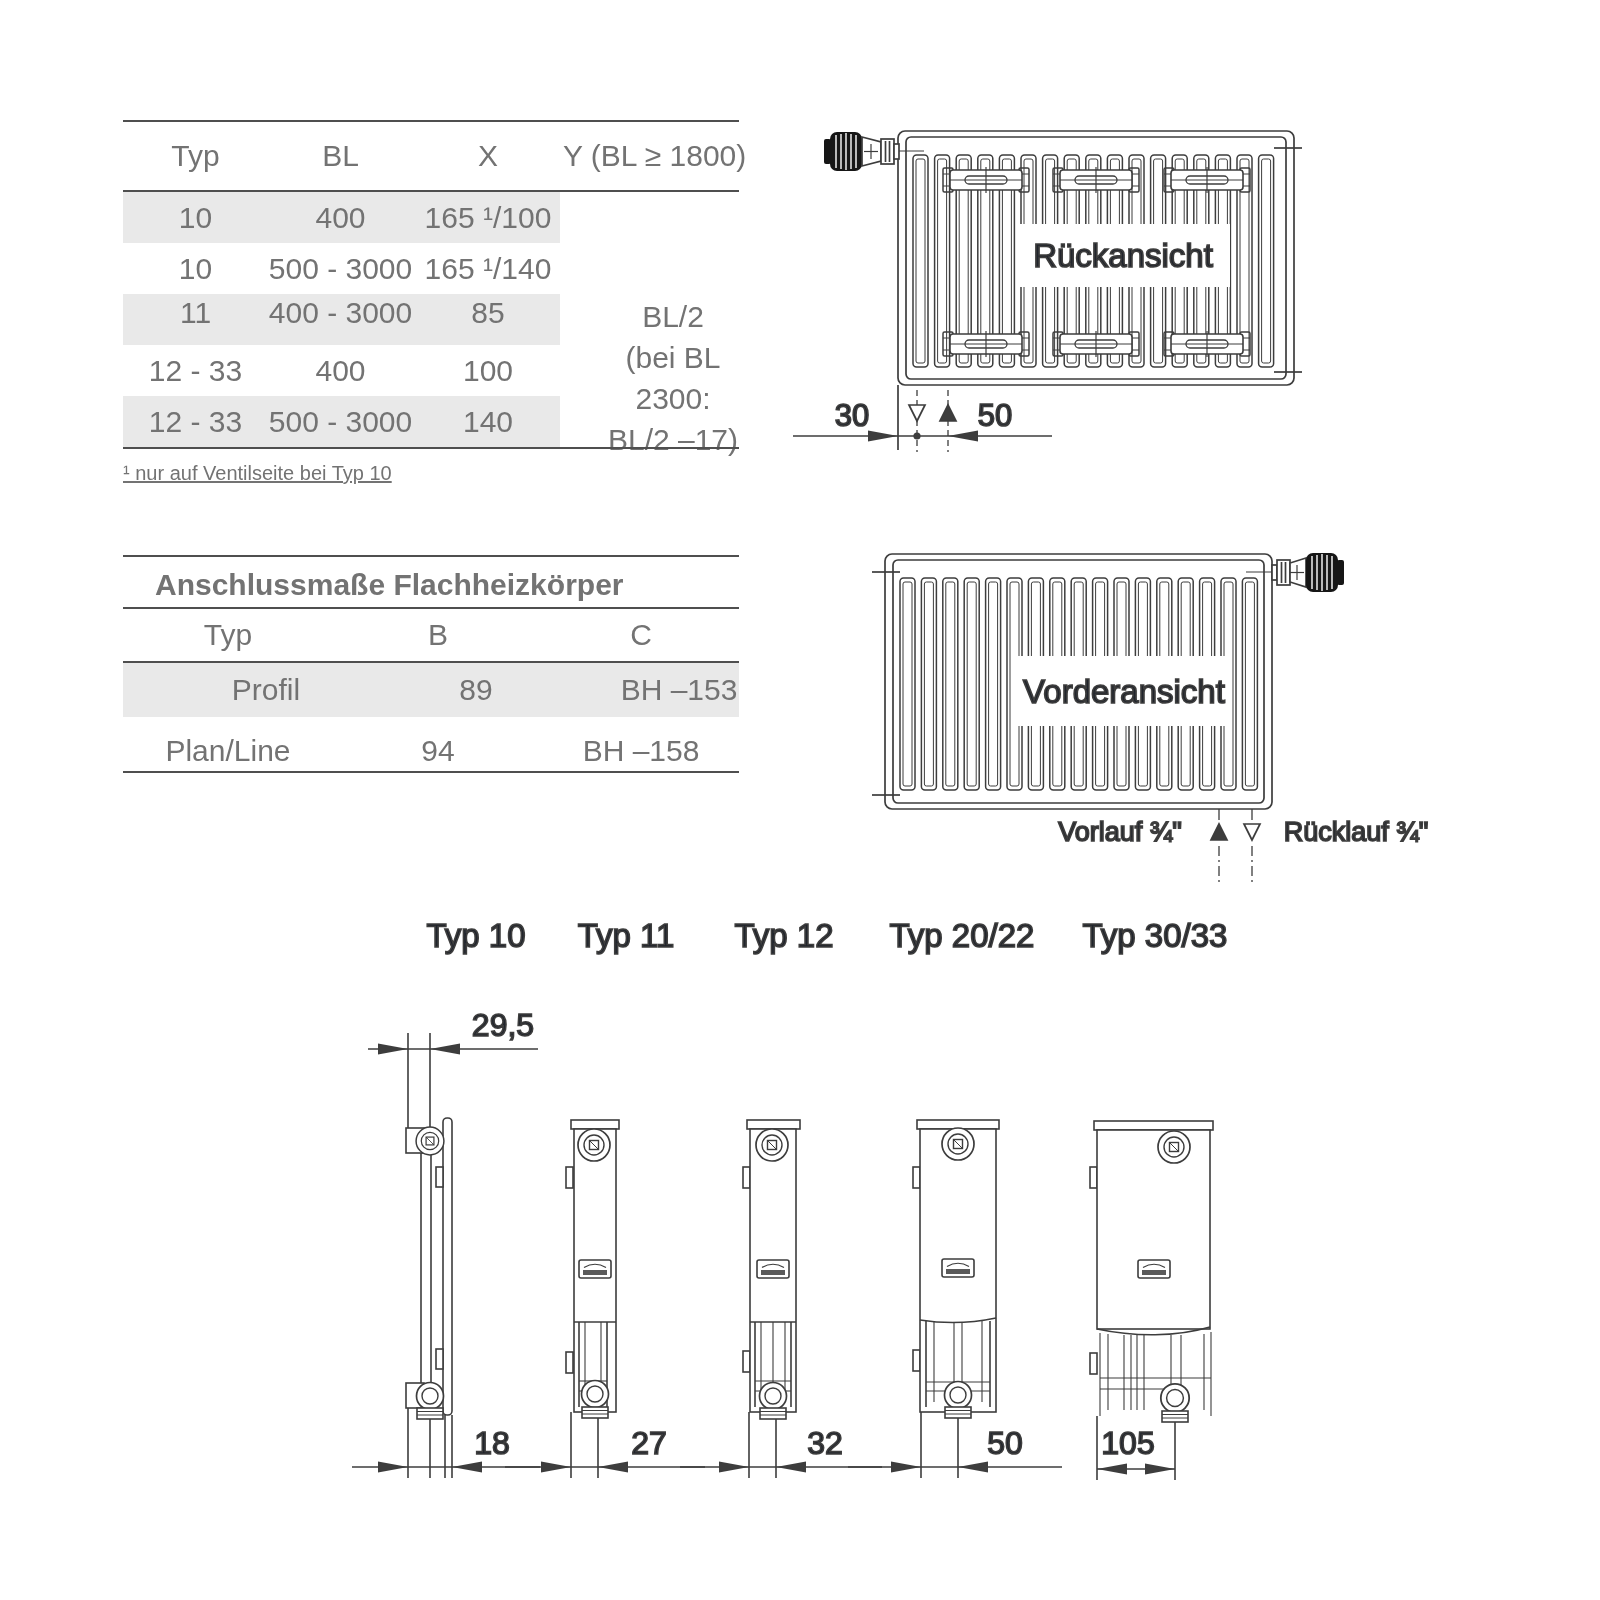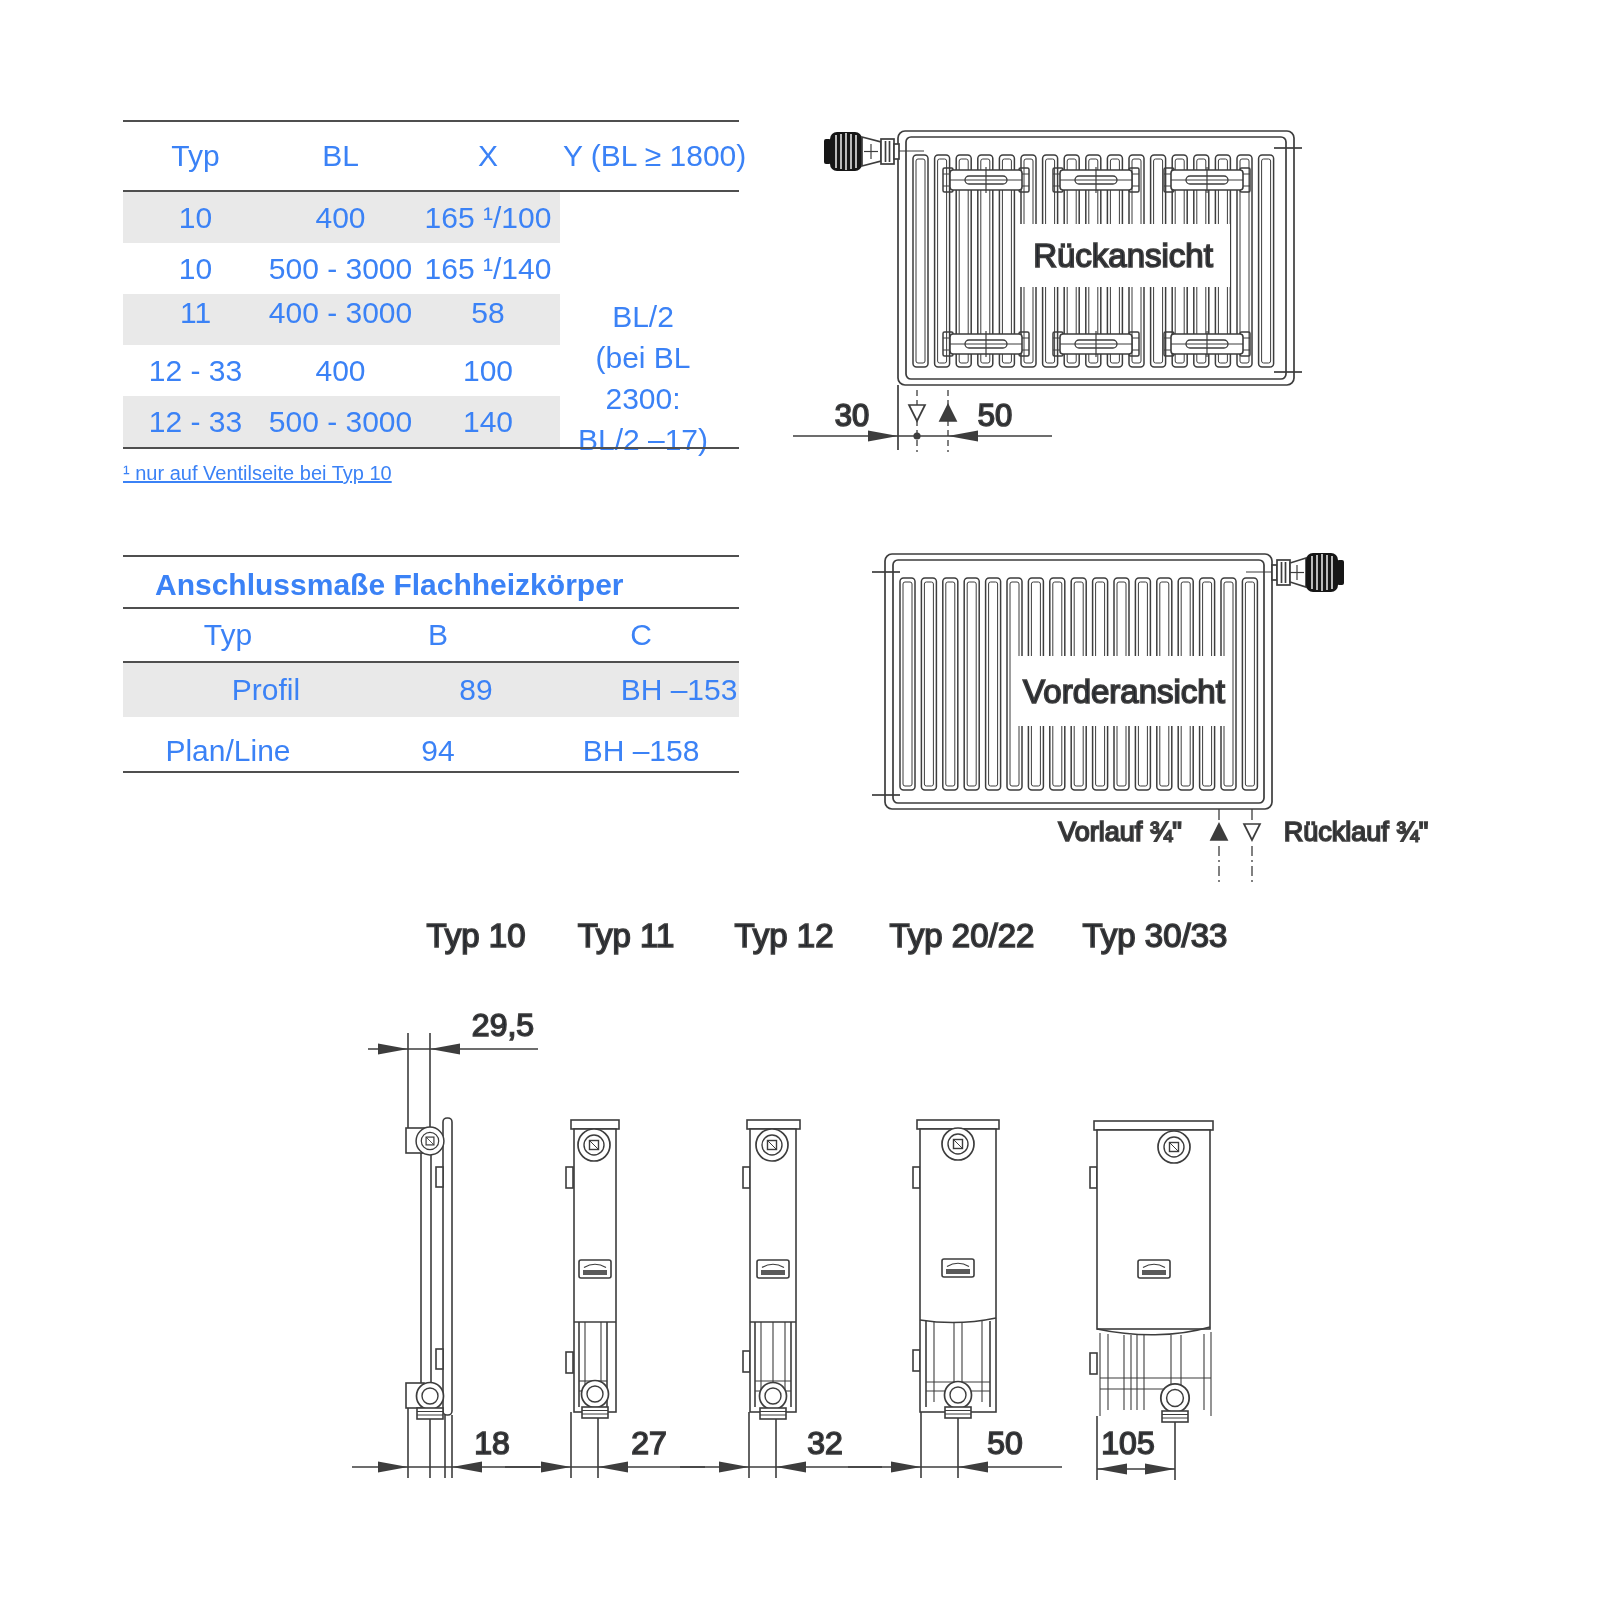--- a/index.html
+++ b/index.html
@@ -1,17 +1,17 @@
 <!DOCTYPE html>
 <html><head>
 <meta charset="utf-8">
 <style>
   html,body{margin:0;padding:0;background:#ffffff;}
   #page{position:relative;width:1600px;height:1600px;background:#fff;overflow:hidden;
-        font-family:"Liberation Sans","DejaVu Sans",sans-serif;color:#3b82f6;}
+        font-family:"Liberation Sans","DejaVu Sans",sans-serif;color:#737373;}
   .abs{position:absolute;}
   
   .rule{position:absolute;background:#4f4f4f;height:2px;}
   .t-row{position:absolute;display:grid;align-items:center;}
   .t1-grid{grid-template-columns:145px 145px 150px 176px;width:616px;}
   .t2-grid{grid-template-columns:210px 210px 196px;width:616px;}
   .cell{text-align:center;font-size:30px;white-space:nowrap;}
   .shade{position:absolute;background:#e9e9e9;}
   .ymerged{position:absolute;text-align:center;font-size:30px;line-height:41px;white-space:pre-line;}
   .t2title{position:absolute;font-size:30px;font-weight:bold;white-space:nowrap;}
@@ -50,37 +50,37 @@
     </div>
     <div class="t-row t1-grid" style="left:123px;top:243px;height:51px;">
       <div class="cell">10</div>
       <div class="cell">500 - 3000</div>
       <div class="cell">165 ¹/140</div>
         <div></div>
     </div>
     <div class="t-row t1-grid" style="left:123px;top:294px;height:38px;">
       <div class="cell">11</div>
       <div class="cell">400 - 3000</div>
-      <div class="cell">58</div>
+      <div class="cell">85</div>
         <div></div>
     </div>
     <div class="t-row t1-grid" style="left:123px;top:345px;height:51px;">
       <div class="cell">12 - 33</div>
       <div class="cell">400</div>
       <div class="cell">100</div>
         <div></div>
     </div>
     <div class="t-row t1-grid" style="left:123px;top:396px;height:51px;">
       <div class="cell">12 - 33</div>
       <div class="cell">500 - 3000</div>
       <div class="cell">140</div>
         <div></div>
     </div>
 
-    <div class="ymerged" style="left:557px;top:296px;width:172px;">BL/2
+    <div class="ymerged" style="left:587px;top:296px;width:172px;">BL/2
 (bei BL 2300:
 BL/2 –17)</div>
     <div class="rule" style="left:123px;top:447px;width:616px;"></div>
     <div class="footnote" style="left:123px;top:462px;">¹ nur auf Ventilseite bei Typ 10</div>
   </div>
 
   <div>
     <div class="rule" style="left:123px;top:555px;width:616px;"></div>
     <div class="t2title" style="left:123px;top:568px;margin-left:32px;">Anschlussmaße Flachheizkörper</div>
     <div class="rule" style="left:123px;top:607px;width:616px;"></div>

